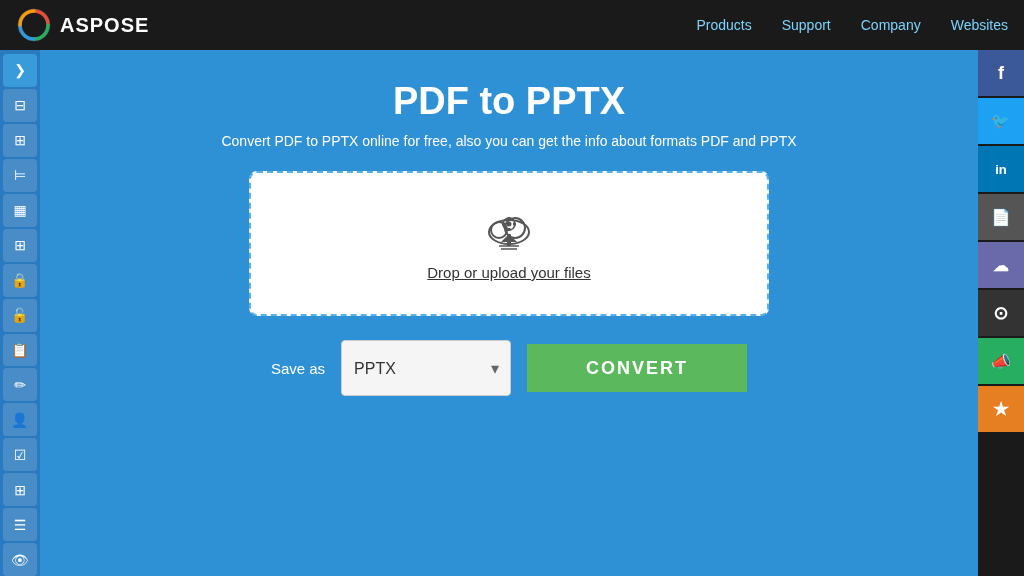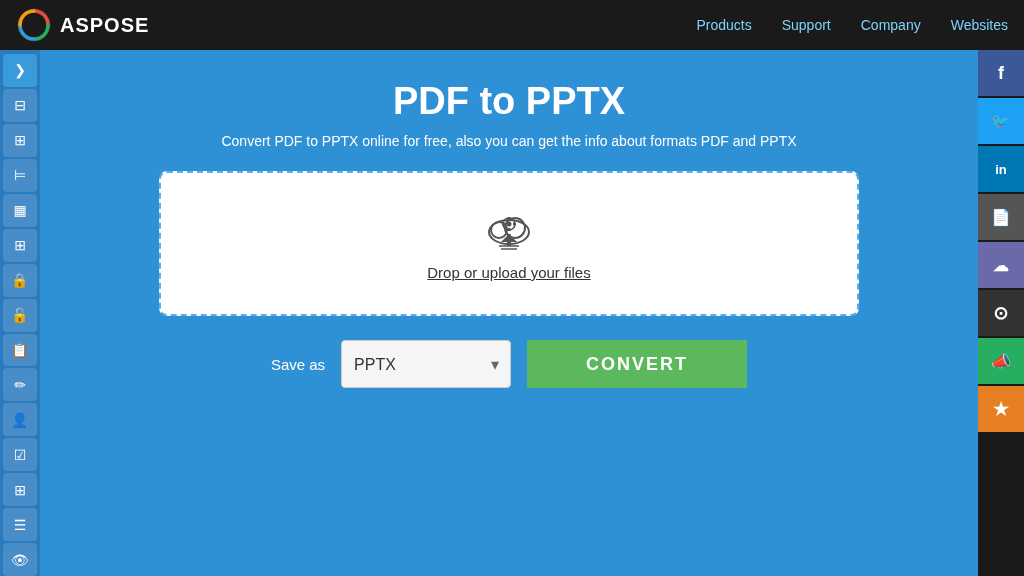--- a/index.html
+++ b/index.html
@@ -91,21 +91,21 @@
       font-weight: bold;
       margin-bottom: 10px;
     }
     .page-subtitle {
       color: white;
       font-size: 14px;
       margin-bottom: 22px;
       text-align: right;
     }
     .drop-zone {
-      width: 700px;
+      width: 520px;
       height: 145px;
       background: white;
       border: 2.5px dashed #5ab0e8;
       border-radius: 8px;
       display: flex;
       flex-direction: column;
       align-items: center;
       justify-content: center;
       cursor: pointer;
       margin-bottom: 24px;
@@ -123,21 +123,21 @@
     .save-as-label {
       color: white;
       font-size: 15px;
     }
     .format-select-wrapper {
       position: relative;
       display: inline-block;
     }
     .format-select-wrapper select {
       width: 170px;
-      height: 48px;
+      height: 56px;
       background: #f5f5f5;
       border: 1px solid #ccc;
       border-radius: 4px;
       font-size: 16px;
       padding: 0 12px;
       appearance: none;
       cursor: pointer;
       color: #333;
     }
     .format-select-wrapper::after {

